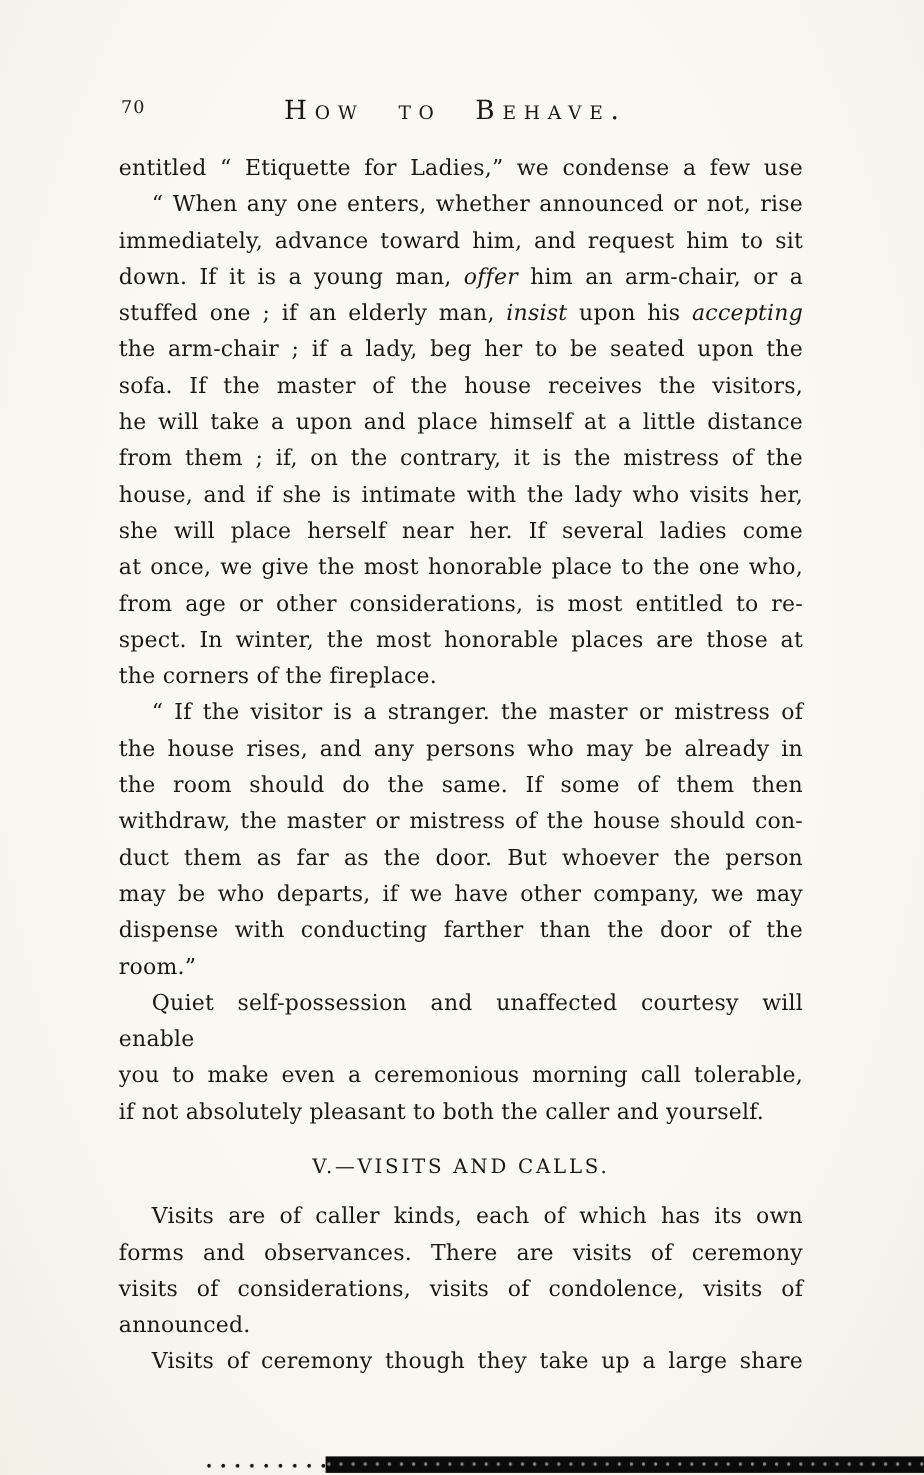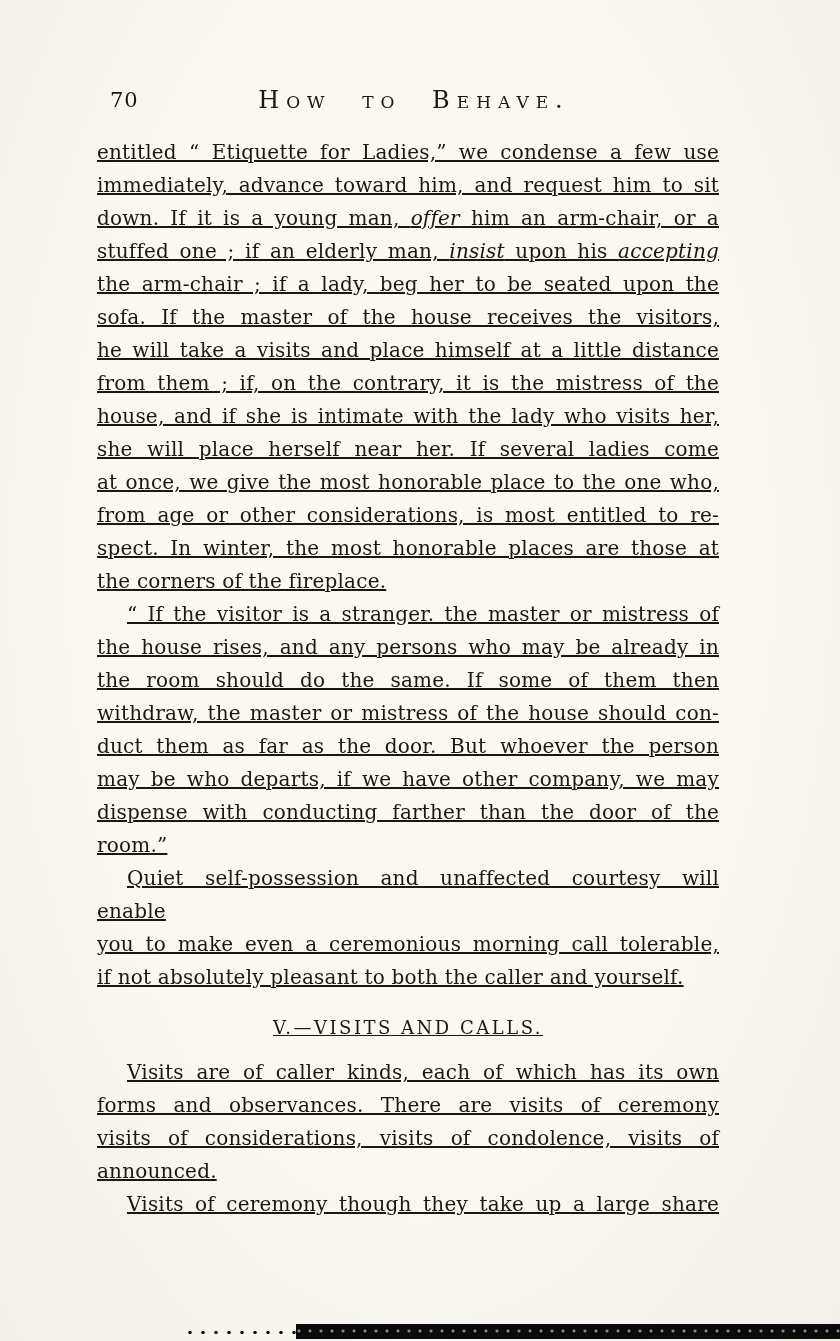--- a/index.html
+++ b/index.html
@@ -21,41 +21,40 @@
     position: absolute;
     top: 86px;
     left: 0;
     right: 0;
     height: 30px;
   }
   .page-number {
     position: absolute;
     left: 110px;
     top: 2px;
-    font-size: 21px;
+    font-size: 16px;
     letter-spacing: 1px;
   }
   .running-title {
     position: absolute;
     left: 0;
     right: 12px;
     top: 0;
     text-align: center;
     font-variant: small-caps;
     font-size: 24px;
     letter-spacing: 7px;
     word-spacing: 16px;
   }
   .text-block {
     position: absolute;
     top: 136px;
-    left: 97px;
+    left: 108px;
     width: 622px;
     font-size: 20px;
-    text-decoration: underline;
   }
   .paragraph {
     margin: 0;
   }
   .line {
     line-height: 33px;
     text-align: justify;
     text-align-last: justify;
     letter-spacing: 0.2px;
   }
@@ -99,26 +98,27 @@
   <div class="page-header">
     <span class="page-number">70</span>
     <span class="running-title">How to Behave.</span>
   </div>
 
   <div class="text-block">
       <div class="paragraph">
         <div class="line"><span>entitled “ Etiquette for Ladies,” we condense a few use</span></div>
       </div>
       <div class="paragraph">
+        <div class="line indent"><span>“ When any one enters, whether announced or not, rise</span></div>
         <div class="line"><span>immediately, advance toward him, and request him to sit</span></div>
         <div class="line"><span>down.  If it is a young man, </span><i>offer</i><span> him an arm-chair, or a</span></div>
         <div class="line"><span>stuffed one ; if an elderly man, </span><i>insist</i><span> upon his </span><i>accepting</i></div>
         <div class="line"><span>the arm-chair ; if a lady, beg her to be seated upon the</span></div>
         <div class="line"><span>sofa.  If the master of the house receives the visitors,</span></div>
-        <div class="line"><span>he will take a visits and place himself at a little distance</span></div>
+        <div class="line"><span>he will take a upon and place himself at a little distance</span></div>
         <div class="line"><span>from them ; if, on the contrary, it is the mistress of the</span></div>
         <div class="line"><span>house, and if she is intimate with the lady who visits her,</span></div>
         <div class="line"><span>she will place herself near her.  If several ladies come</span></div>
         <div class="line"><span>at once, we give the most honorable place to the one who,</span></div>
         <div class="line"><span>from age or other considerations, is most entitled to re-</span></div>
         <div class="line"><span>spect.  In winter, the most honorable places are those at</span></div>
         <div class="line last"><span>the corners of the fireplace.</span></div>
       </div>
       <div class="paragraph">
         <div class="line indent"><span>“ If the visitor is a stranger. the master or mistress of</span></div>

